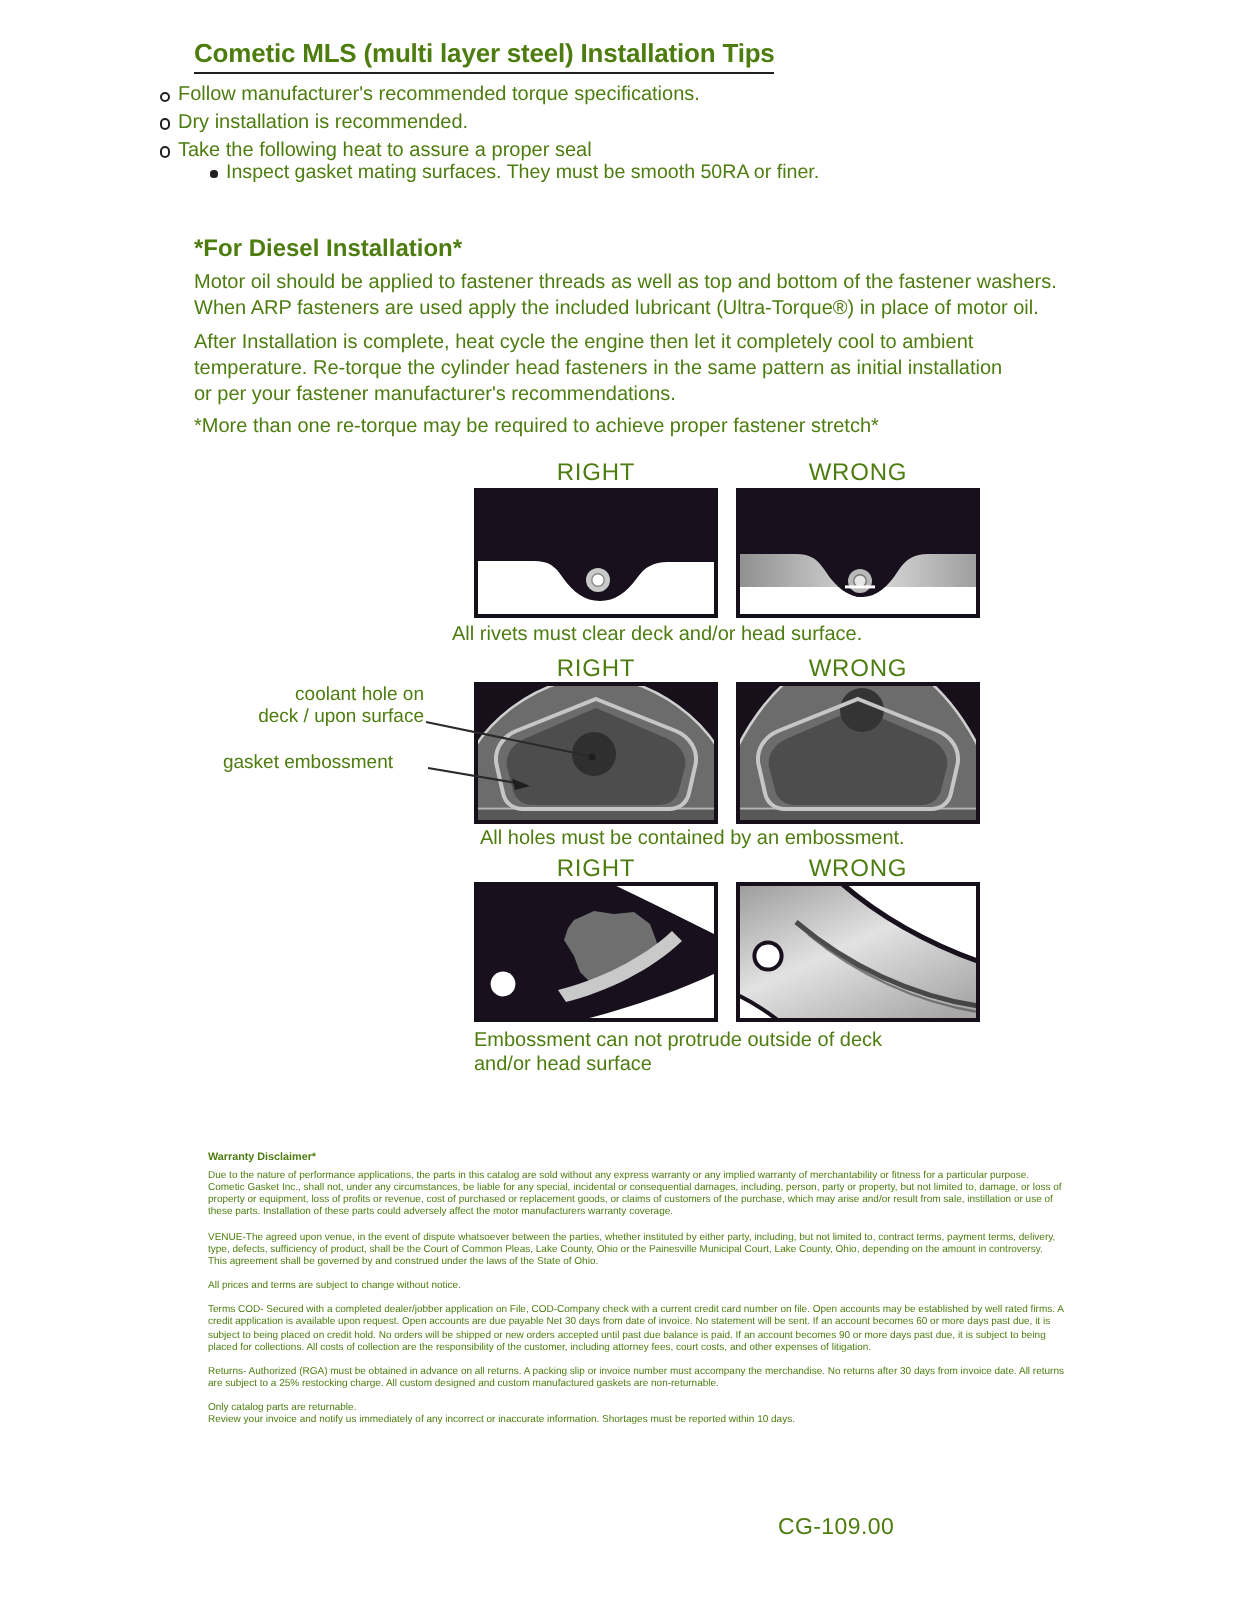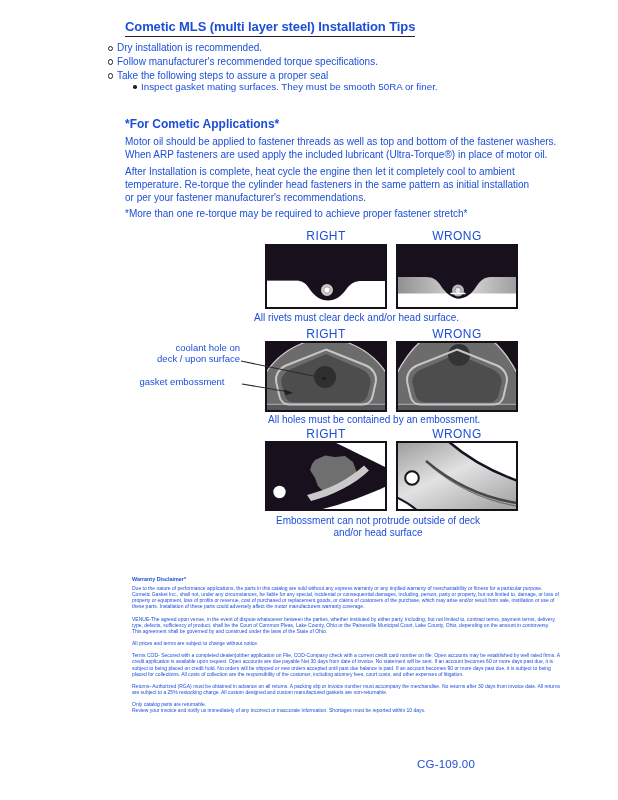--- a/index.html
+++ b/index.html
@@ -1,17 +1,17 @@
 <!DOCTYPE html>
 <html><head>
 <meta charset="utf-8">
 <style>
   html,body{margin:0;padding:0;background:#ffffff;}
   .page{position:relative;width:538px;height:800px;background:#ffffff;
-        font-family:"Liberation Sans",sans-serif;color:#1d4ed8;overflow:hidden;margin-left:28px;}
+        font-family:"Liberation Sans",sans-serif;color:#4d7c0f;overflow:hidden;}
   .abs{position:absolute;}
   .title{font-weight:bold;font-size:13px;letter-spacing:-0.1px;
          border-bottom:1.6px solid #231f20;padding-bottom:2px;}
   .bullets{list-style:none;margin:0;padding:0;font-size:10px;line-height:13.8px;}
   .bullets li{position:relative;padding-left:10px;}
   .bullets li::before{content:"";position:absolute;left:1px;top:4.6px;width:3.4px;height:3.4px;
          border:1px solid #231f20;border-radius:50%;}
   .subs{list-style:none;margin:0;padding:0;font-size:9.8px;line-height:12.4px;}
   .subs li{position:relative;padding-left:8px;}
   .subs li::before{content:"";position:absolute;left:0;top:4.4px;width:3.6px;height:3.6px;
@@ -29,29 +29,29 @@
   svg{display:block;}
 </style>
 </head>
 <body>
 
 <div class="page">
 
   <div class="abs title" style="left:97px;top:19px;">Cometic MLS (multi layer steel) Installation Tips</div>
 
   <ul class="abs bullets" style="left:79px;top:41px;">
+    <li>Follow manufacturer's recommended torque specifications.</li>
     <li>Dry installation is recommended.</li>
-    <li>Follow manufacturer's recommended torque specifications.</li>
-    <li>Take the following steps to assure a proper seal</li>
+    <li>Take the following heat to assure a proper seal</li>
   </ul>
   <ul class="abs subs" style="left:105px;top:81px;">
     <li>Inspect gasket mating surfaces.  They must be smooth 50RA or finer.</li>
   </ul>
 
-  <div class="abs h2" style="left:97px;top:117px;">*For Cometic Applications*</div>
+  <div class="abs h2" style="left:97px;top:117px;">*For Diesel Installation*</div>
   <div class="abs body10 pre" style="left:97px;top:135px;">Motor oil should be applied to fastener threads as well as top and bottom of the fastener washers.
 When ARP fasteners are used apply the included lubricant (Ultra-Torque®) in place of motor oil.</div>
   <div class="abs body10 pre" style="left:97px;top:165px;">After Installation is complete, heat cycle the engine then let it completely cool to ambient
 temperature. Re-torque the cylinder head fasteners in the same pattern as initial installation
 or per your fastener manufacturer's recommendations.</div>
   <div class="abs body10" style="left:97px;top:207px;text-align:center;">*More than one re-torque may be required to achieve proper fastener stretch*</div>
 
   <div class="abs dlabel" style="left:237px;top:229px;">RIGHT</div>
   <div class="abs dlabel" style="left:368px;top:229px;">WRONG</div>
 
@@ -153,21 +153,21 @@
     <path d="M52,0 H122 V40 C97,31 72,17.5 52,0 Z" fill="#ffffff"></path>
     <path d="M52,0 C72,17.5 97,31 122,40" fill="none" stroke="#18101c" stroke-width="2.5"></path>
     <path d="M0,56 C8,60 16,65 22,70 H0 Z" fill="#ffffff"></path>
     <path d="M0,56 C8,60 16,65 22,70" fill="none" stroke="#18101c" stroke-width="2"></path>
     <path d="M30,20 C56,42 88,57 121,62" fill="none" stroke="#333333" stroke-width="2.5" opacity="0.85"></path>
     <path d="M36,26 C60,46 90,60 121,65" fill="none" stroke="#555555" stroke-width="1.2" opacity="0.7"></path>
     <circle cx="16" cy="37" r="6.8" fill="#ffffff" stroke="#18101c" stroke-width="2"></circle>
     <rect x="1" y="1" width="120" height="68" fill="none" stroke="#151019" stroke-width="2"></rect>
   </svg>
 
-  <div class="abs caption pre" style="left:248px;top:515px;text-align:center;">Embossment can not protrude outside of deck
+  <div class="abs caption pre" style="left:237px;top:515px;">Embossment can not protrude outside of deck
 and/or head surface</div>
 
   <div class="abs fp-head" style="left:104px;top:576px;">Warranty Disclaimer*</div>
   <div class="abs fineprint" style="left:104px;top:585px;">
     <p>Due to the nature of performance applications, the parts in this catalog are sold without any express warranty or any implied warranty of merchantability or fitness for a particular purpose.  Cometic Gasket Inc., shall not, under any circumstances, be liable for any special, incidental or consequential damages, including, person, party or property, but not limited to, damage, or loss of property or equipment, loss of profits or revenue, cost of purchased or replacement goods, or claims of customers of the purchase, which may arise and/or result from sale, instillation or use of these parts.  Installation of these parts could adversely affect the motor manufacturers warranty coverage.</p>
     <p>VENUE-The agreed upon venue, in the event of dispute whatsoever between the parties, whether instituted by either party, including, but not limited to, contract terms, payment terms, delivery, type, defects, sufficiency of product, shall be the Court of Common Pleas, Lake County, Ohio or the Painesville Municipal Court, Lake County, Ohio, depending on the amount in controversy.
 This agreement shall be governed by and construed under the laws of the State of Ohio.</p>
     <p>All prices and terms are subject to change without notice.</p>
     <p>Terms COD- Secured with a completed dealer/jobber application on File, COD-Company check with a current credit card number on file.  Open accounts may be established by well rated firms.  A credit application is available upon request.  Open accounts are due payable Net 30 days from date of invoice.  No statement will be sent.  If an account becomes 60 or more days past due, it is subject to being placed on credit hold.  No orders will be shipped or new orders accepted until past due balance is paid.  If an account becomes 90 or more days past due, it is subject to being placed for collections.  All costs of collection are the responsibility of the customer, including attorney fees, court costs, and other expenses of litigation.</p>
     <p>Returns- Authorized (RGA) must be obtained in advance on all returns.  A packing slip or invoice number must accompany the merchandise.  No returns after 30 days from invoice date.  All returns are subject to a 25% restocking charge.  All custom designed and custom manufactured gaskets are non-returnable.</p>

